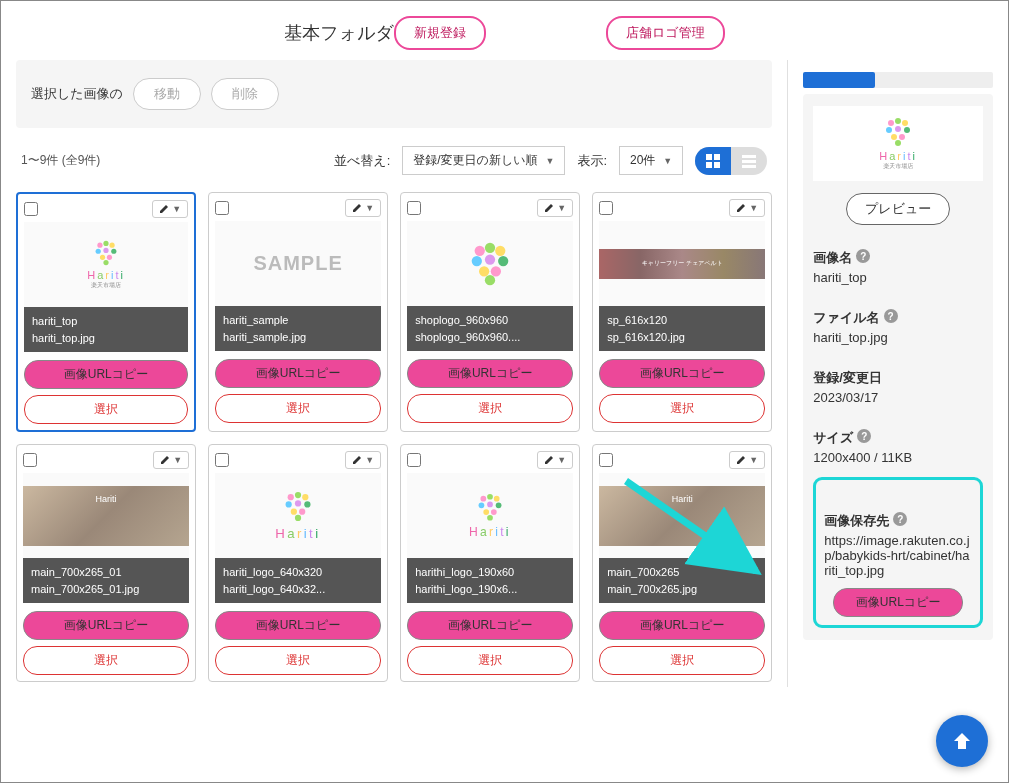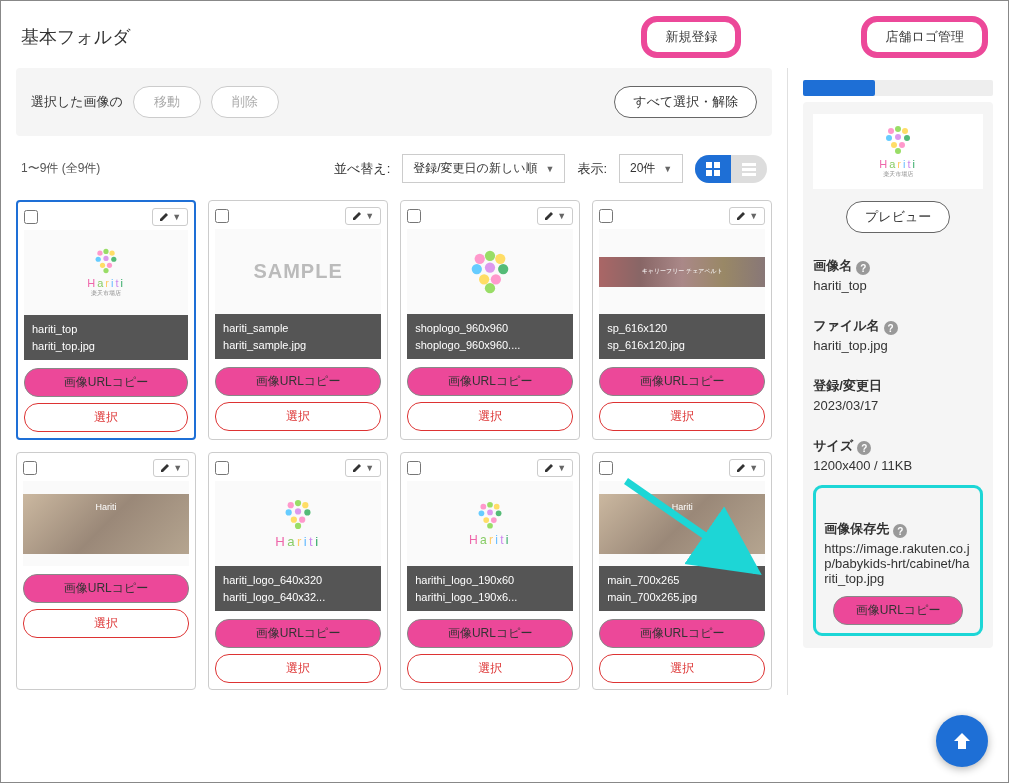--- a/index.html
+++ b/index.html
@@ -1,21 +1,21 @@
 <!DOCTYPE html>
 <html><head>
 <meta charset="utf-8">
 <style>
 * { box-sizing: border-box; margin: 0; padding: 0; }
 body { font-family: "Hiragino Sans", "Meiryo", sans-serif; font-size: 13px; color: #333; background: #fff; }
 .container { width: 1009px; height: 783px; border: 1px solid #888; position: relative; overflow: hidden; }
-.header { display: flex; justify-content: space-between; align-items: center; padding: 15px 20px 10px; }
+.header { display: flex; justify-content: center; align-items: center; padding: 15px 20px 10px; }
 .header h1 { font-size: 18px; font-weight: normal; }
 .header-buttons { display: flex; gap: 120px; }
-.btn-outline { border: 6px solid #ec4899; color: #404040; background: #fff; border-radius: 16px; padding: 6px 18px; font-size: 13px; cursor: pointer; }
+.btn-outline { border: 2px solid #ec4899; color: #be185d; background: #fff; border-radius: 16px; padding: 6px 18px; font-size: 13px; cursor: pointer; }
 .main { display: flex; }
 .left { width: 908px; padding: 0 15px; border-right: 1px solid #e0e0e0; }
 .right { width: 250px; padding: 0 15px; }
 .toolbar { background: #f5f5f5; border-radius: 4px; padding: 18px 15px; display: flex; justify-content: space-between; align-items: center; }
 .toolbar-left { display: flex; align-items: center; gap: 10px; }
 .btn-round { border: 1px solid #ccc; color: #aaa; background: #fff; border-radius: 16px; padding: 6px 20px; font-size: 13px; cursor: pointer; }
 .btn-round-dark { border: 1px solid #666; color: #333; background: #fff; border-radius: 16px; padding: 6px 18px; font-size: 13px; cursor: pointer; }
 .list-controls { display: flex; justify-content: space-between; align-items: center; padding: 18px 5px 12px; }
 .count { color: #555; font-size: 12px; }
 .controls-right { display: flex; align-items: center; gap: 12px; margin-left: 21px; }
@@ -35,21 +35,21 @@
 .card-actions { margin-top: 8px; display: flex; flex-direction: column; gap: 6px; }
 .btn-copy { border: 1px solid #888; color: #333; background: #ec4899; border-radius: 14px; padding: 5px; font-size: 12px; cursor: pointer; }
 .btn-select { border: 1px solid #d33; color: #d33; background: #fff; border-radius: 14px; padding: 5px; font-size: 12px; cursor: pointer; }
 .capacity-bar { height: 16px; background: #eee; margin: 12px 0 6px; position: relative; border-radius: 2px; }
 .capacity-bar-fill { height: 100%; width: 38%; background: #1e6fd6; border-radius: 2px; }
 .capacity-text { text-align: right; font-size: 12px; color: #444; margin-bottom: 10px; }
 .right-panel { background: #f5f5f5; border-radius: 4px; padding: 12px 10px; }
 .preview-box { background: #fff; height: 75px; display: flex; align-items: center; justify-content: center; margin-bottom: 12px; }
 .preview-btn-wrap { text-align: center; margin-bottom: 14px; }
 .detail-row { margin-bottom: 12px; }
-.detail-label { font-weight: bold; font-size: 13px; display: flex; align-items: flex-end; gap: 4px; margin-bottom: 3px; margin-top: 24px; }
+.detail-label { font-weight: bold; font-size: 13px; display: flex; align-items: flex-start; gap: 4px; margin-bottom: 3px; margin-top: 24px; }
 .detail-value { font-size: 13px; color: #333; word-break: break-all; }
 .help-icon { display: inline-flex; width: 14px; height: 14px; border-radius: 50%; background: #999; color: #fff; font-size: 10px; align-items: center; justify-content: center; }
 .highlight-box { border: 3px solid #1dd6d6; padding: 8px; border-radius: 9px; }
 .highlight-box .btn-copy { margin-top: 10px; display: block; width: 130px; margin-left: auto; margin-right: auto; }
 .arrow { position: absolute; top: 470px; left: 615px; pointer-events: none; }
 .fab { position: absolute; bottom: 15px; right: 20px; width: 52px; height: 52px; border-radius: 50%; background: #1e6fd6; display: flex; align-items: center; justify-content: center; box-shadow: 0 2px 8px rgba(0,0,0,.3); cursor: pointer; }
 .logo-text { font-size: 11px; letter-spacing: 2px; }
 .logo-text .c1{color:#e6a; } .logo-text .c2{color:#8c6;} .logo-text .c3{color:#fc6;} .logo-text .c4{color:#6bf;} .logo-text .c5{color:#c8e;} .logo-text .c6{color:#3a6;}
 .logo-sub { font-size: 6px; color: #888; }
 .tri { font-size: 9px; color: #666; }
@@ -67,21 +67,20 @@
   </div>
 
   <div class="main">
     <div class="left">
       <div class="toolbar">
         <div class="toolbar-left">
           <span>選択した画像の</span>
           <button class="btn-round">移動</button>
           <button class="btn-round">削除</button>
         </div>
-        <button class="btn-round-dark">すべて選択・解除</button>
       </div>
 
       <div class="list-controls">
         <span class="count">1〜9件 (全9件)</span>
         <div class="controls-right">
           <span>並べ替え:</span>
           <div class="select-fake">
             <span>登録/変更日の新しい順</span>
             <span class="tri">▼</span>
           </div>
@@ -226,20 +225,24 @@
                 <svg width="10" height="10" viewBox="0 0 10 10">
                   <path d="M1 9 L1 7 L7 1 L9 3 L3 9 Z" fill="#333"></path>
                 </svg>
                 <span class="tri">▼</span>
               </div>
             </div>
             <div class="thumb">
               <div style="width:100%;height:60px;background:linear-gradient(135deg,#cbb8a0,#9a8878,#b5a590);position:relative">
                 <div style="position:absolute;top:8px;left:0;right:0;text-align:center;color:#fff;font-size:9px">Hariti</div>
               </div>
+            </div>
+            <div class="caption">
+              <div>main_700x265_01</div>
+              <div>main_700x265_01.jpg</div>
             </div>
             <div class="card-actions">
               <button class="btn-copy">画像URLコピー</button>
               <button class="btn-select">選択</button>
             </div>
           </div>
           <div class="card">
             <div class="card-top">
               <input type="checkbox" style="">
               <div class="edit-btn">

